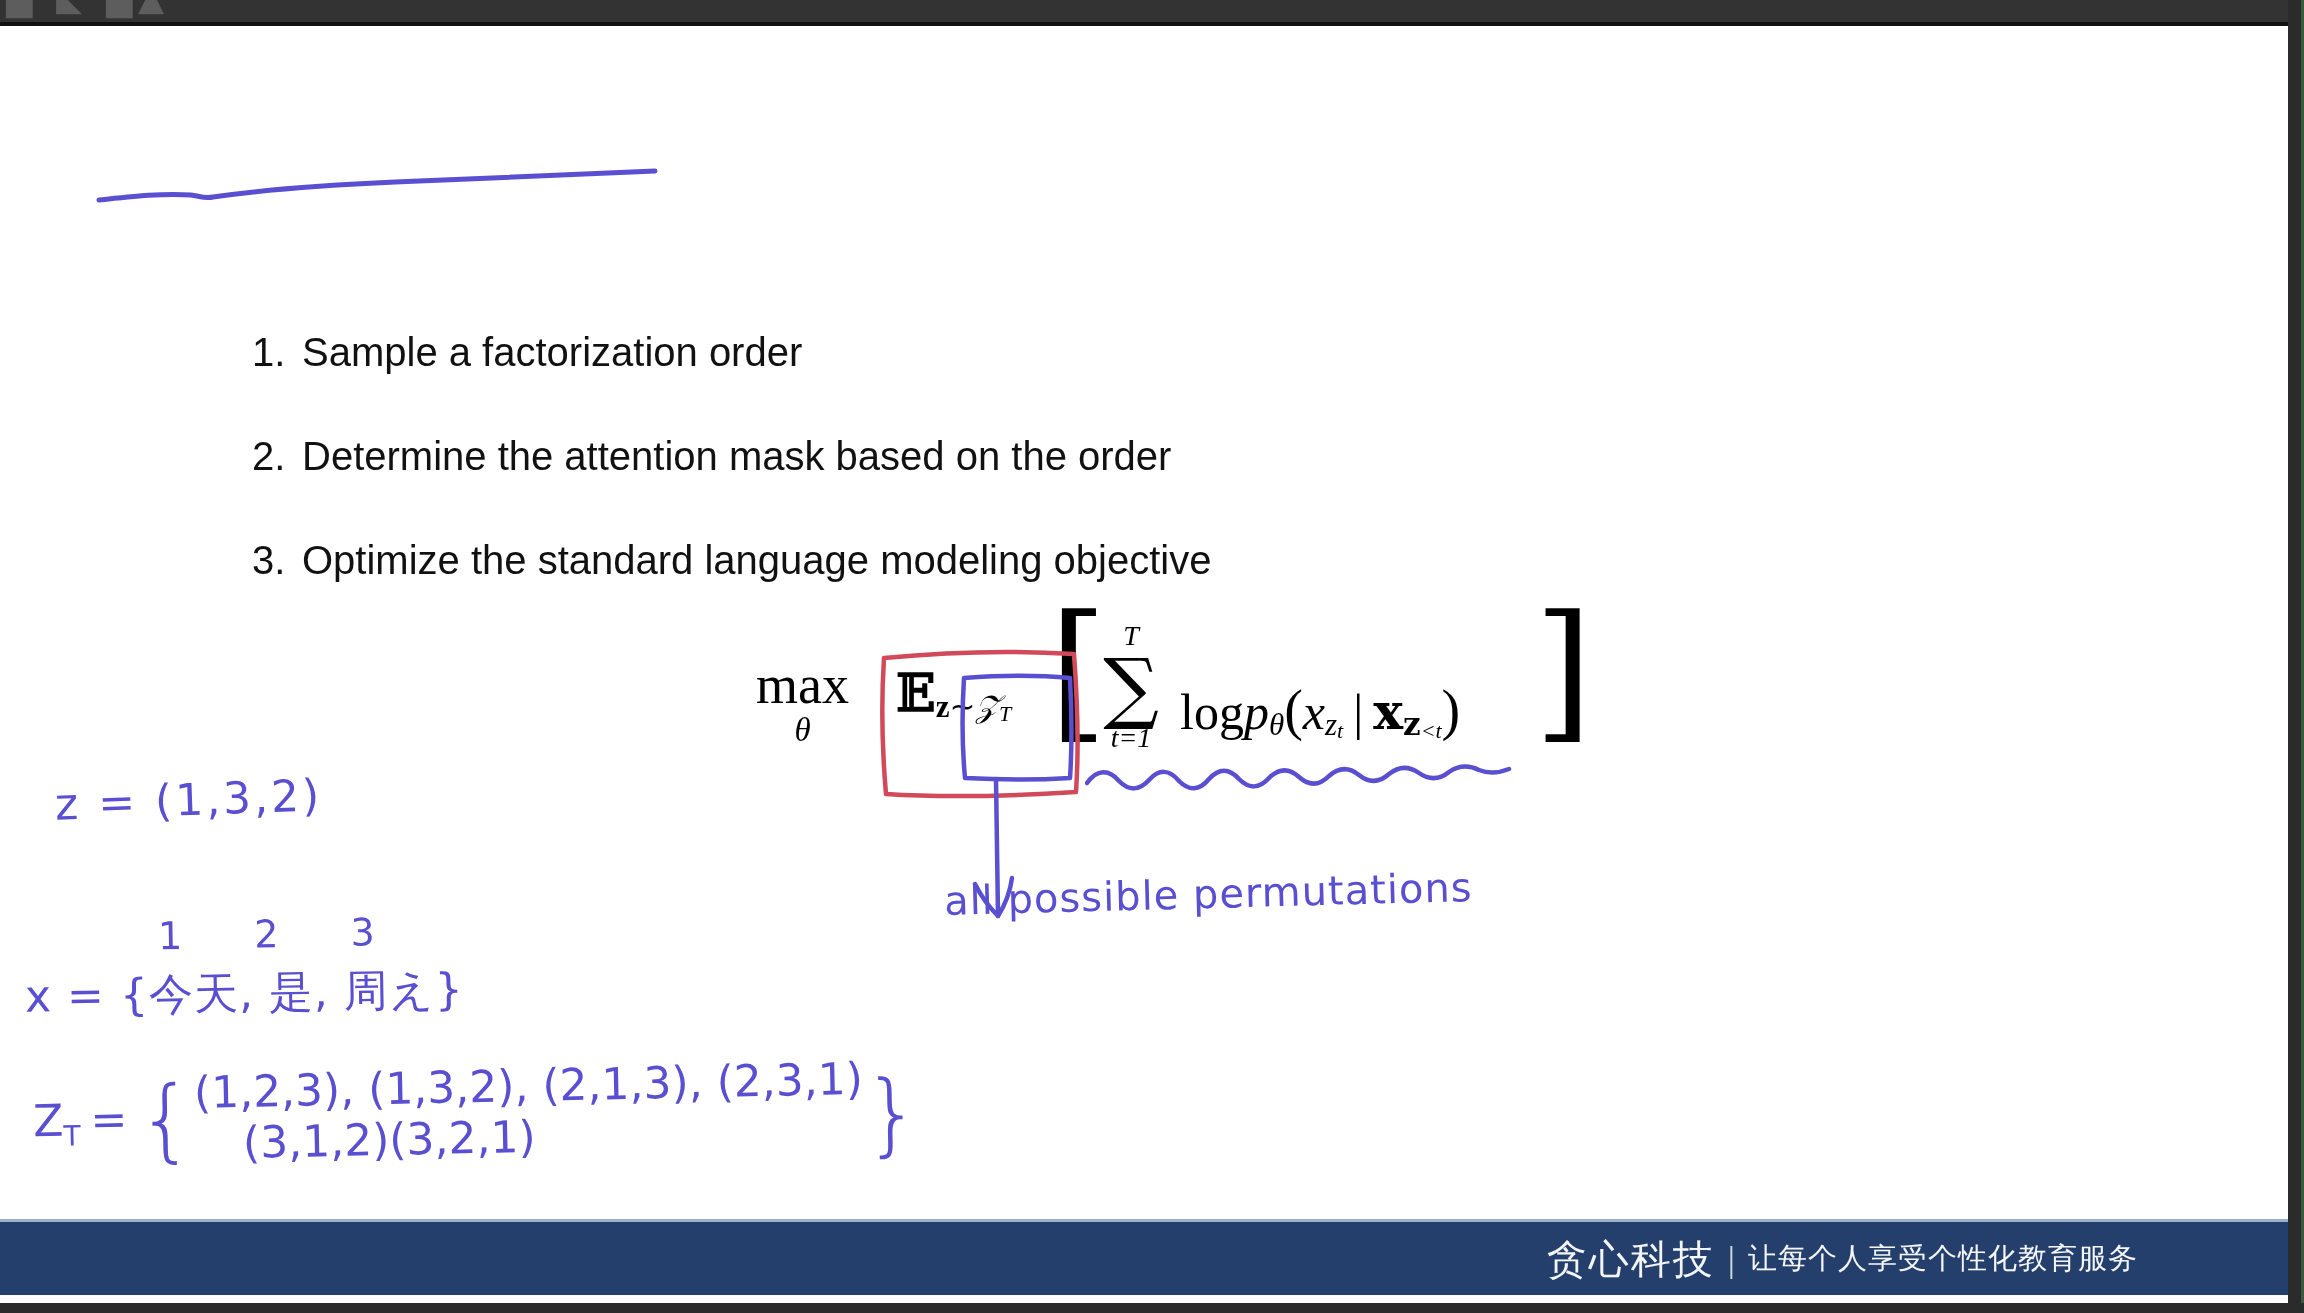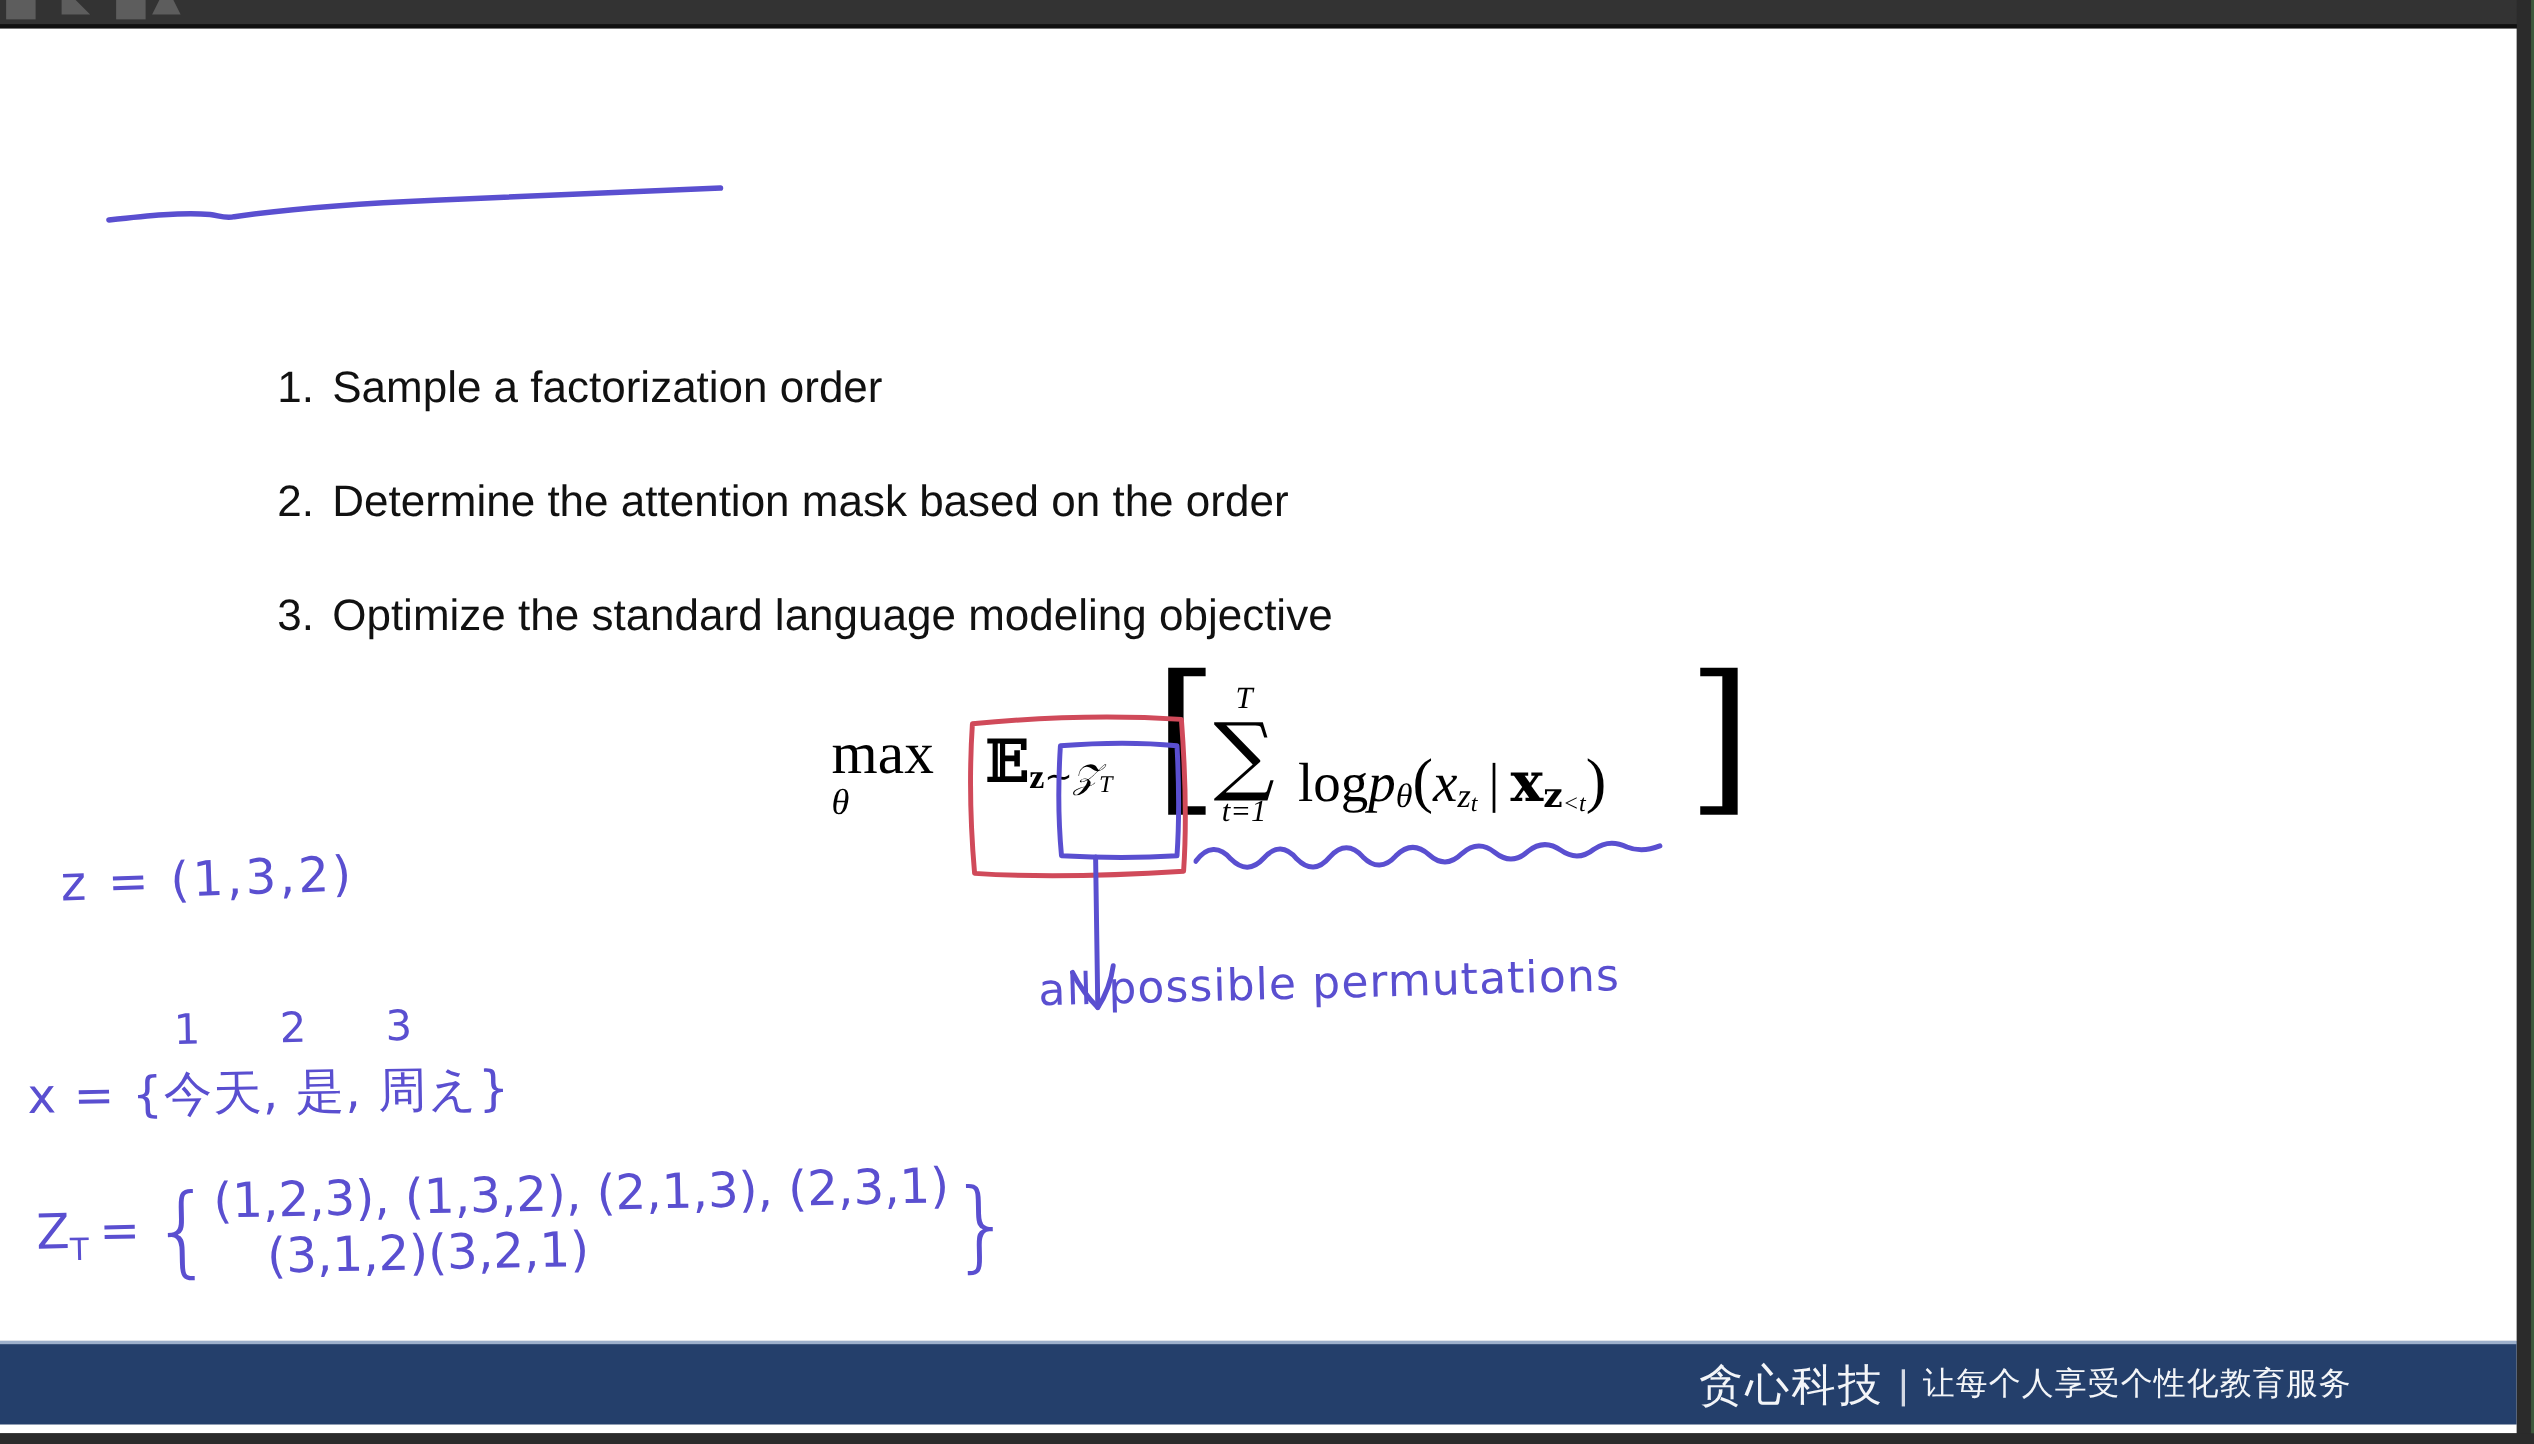--- a/index.html
+++ b/index.html
@@ -124,20 +124,21 @@
     top: 590px;
     width: 820px;
     height: 170px;
     color: #000000;
     font-family: "Liberation Serif", serif;
   }
   .eq-piece { position: absolute; }
 
   .maxop {
     left: 0px; top: 42px;
+    text-align: center;
     line-height: 1;
   }
   .maxop .big { font-size: 54px; }
   .maxop .sub { font-size: 33px; font-style: italic; margin-top: 2px; }
 
   .expect {
     left: 140px; top: 46px;
     font-size: 52px;
     white-space: nowrap;
   }
@@ -259,21 +260,21 @@
   }
   #footer-brand {
     position: absolute;
     right: 150px;
     top: 50%;
     transform: translateY(-50%);
     display: flex;
     align-items: center;
     color: #f3f5f8;
     white-space: nowrap;
-    font-family: Liberation Sans, sans-serif;
+    font-family: Liberation Serif, serif;
   }
   #footer-brand .brand-name { font-size: 40px; letter-spacing: 2px; }
   #footer-brand .brand-sep { font-size: 36px; padding: 0 13px; opacity: 0.85; }
   #footer-brand .brand-tag { font-size: 29px; letter-spacing: 1px; }
 </style>
 </head>
 <body>
 
 <div id="screen">
 

